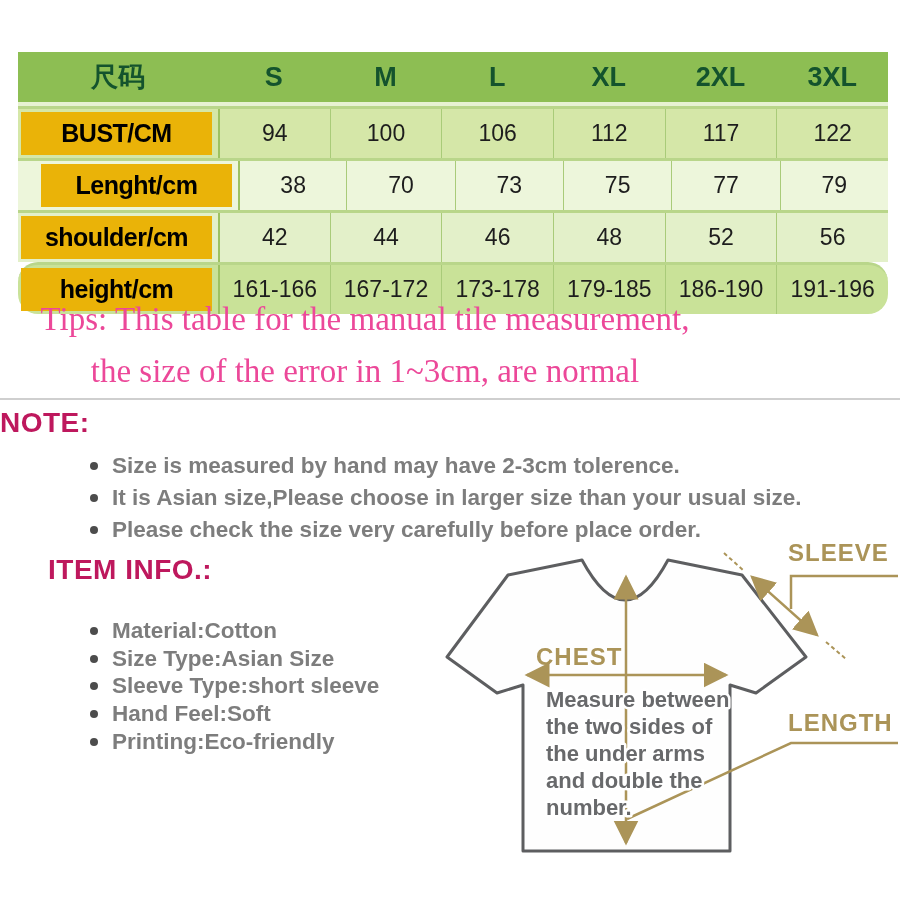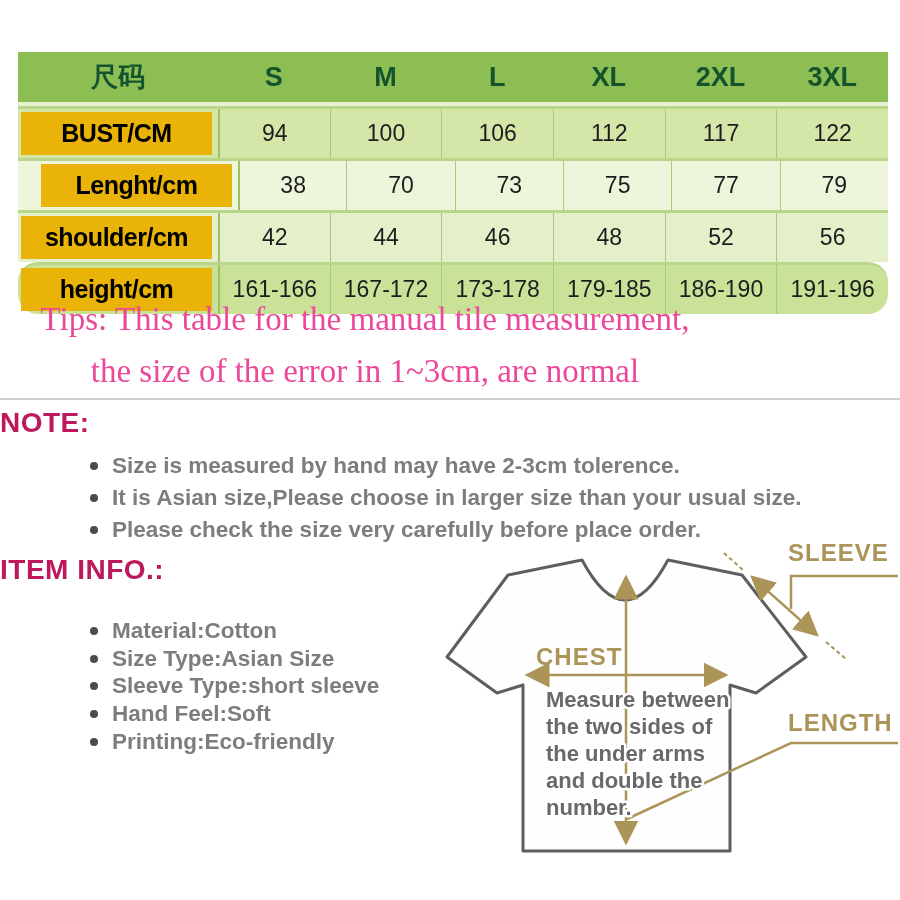--- a/index.html
+++ b/index.html
@@ -44,21 +44,21 @@
   .tips .t1{margin:0;}
   .tips .t2{margin:15px 0 0 0;}
   
   .divider{position:absolute;left:0;top:398px;width:900px;height:2px;background:#cfcfcf;}
   
   .sec-heading{
     position:absolute;left:0;font-weight:bold;color:#be185d;
     font-size:28px;letter-spacing:0.5px;
   }
   .note-heading{top:407px;}
-  .info-heading{top:554px;}
+  .info-heading{top:554px;margin-left:48px;}
   ul.blist{
     list-style:none;position:absolute;margin:16px;padding:0;left:74px;
     font-weight:bold;color:#7d7d7d;
   }
   .note-list{top:434px;font-size:22.5px;}
   .note-list li{line-height:31.8px;}
   .info-list{top:601px;font-size:22.5px;}
   .info-list li{line-height:27.7px;}
   ul.blist li{position:relative;padding-left:22px;}
   .dot{

